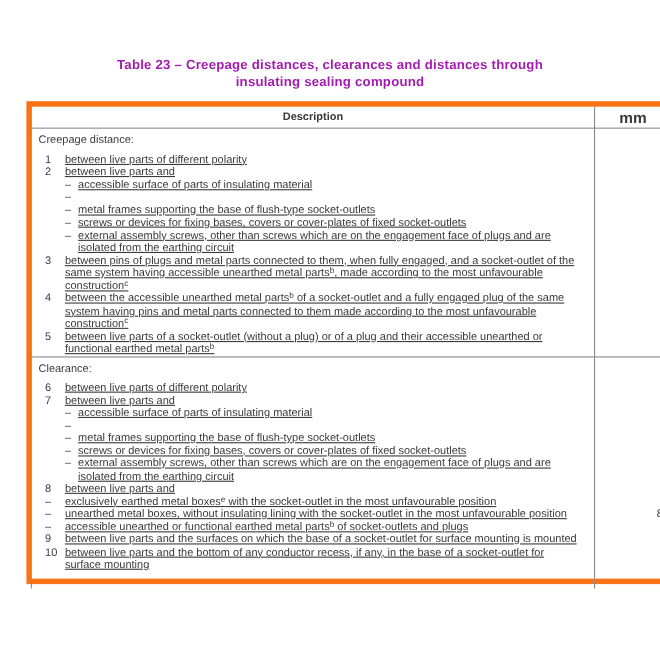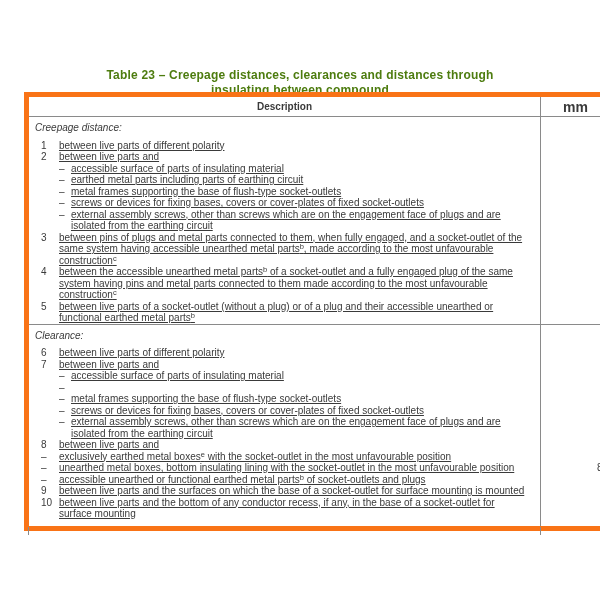--- a/index.html
+++ b/index.html
@@ -2,64 +2,64 @@
 <html><head>
 <meta charset="utf-8">
 <style>
   html,body{margin:0;padding:0;}
   body{
     width:600px;height:600px;background:#ffffff;
     font-family:"Liberation Sans","DejaVu Sans",sans-serif;
     color:#3a3a3a;position:relative;overflow:hidden;
   }
   .title{
-    position:absolute;top:68px;left:0;width:600px;
+    position:absolute;top:52px;left:0;width:600px;
     text-align:center;font-weight:bold;font-size:12px;line-height:15px;
-    color:#4d7c0f;letter-spacing:0.2px;
+    color:#a21caf;letter-spacing:0.2px;
   }
   .table-wrap{
     position:absolute;left:24px;top:92px;width:582px;
     border:5px solid #f97316;
   }
   .col-sep{
     position:absolute;top:0;bottom:0;left:511px;width:1px;
     background:#8a8a8a;
   }
   .stub{position:absolute;bottom:-9px;width:1px;height:8px;background:#8a8a8a;}
   .stub-left{left:-1px;}
   .stub-mid{left:511px;}
   .stub-right{right:-1px;}
   .thead{display:flex;height:19px;align-items:center;border-bottom:1px solid #8a8a8a;}
   .th-desc{width:511px;text-align:center;font-weight:bold;font-size:10px;}
   .th-mm{flex:1;text-align:center;font-weight:bold;font-size:14px;}
   .section{padding-top:5px;}
   .section.divided{border-top:1px solid #8a8a8a;}
   .section:last-child{padding-bottom:6px;}
   .sec-heading{
-    font-style:italic;font-size:10px;line-height:11.5px;
+    font-size:10px;line-height:11.5px;
     padding-left:6px;margin-bottom:6px;width:505px;
   }
   .row{display:flex;font-size:10px;line-height:11.5px;}
   .cell-desc{width:511px;box-sizing:border-box;display:flex;padding-right:14px;}
   .row.num .cell-desc{padding-left:12px;}
   .row.num .marker{flex:0 0 18px;}
   .row.dash .cell-desc{padding-left:12px;}
   .row.dash .marker{flex:0 0 18px;}
   .row.sub .cell-desc{padding-left:30px;}
   .row.sub .marker{flex:0 0 12px;}
   .txt{flex:1;text-decoration:underline;}
   .cell-val{flex:1;text-align:right;}
   sup{font-size:7.5px;line-height:0;vertical-align:baseline;position:relative;top:-0.4em;}
 </style>
 </head>
 <body>
 
 <div class="title">
   <span>Table 23 – Creepage distances, clearances and distances through</span><br>
-  <span>insulating between compound</span>
+  <span>insulating sealing compound</span>
 </div>
 
 <div class="table-wrap">
   <div class="thead">
     <div class="th-desc">Description</div>
     <div class="th-mm">mm</div>
   </div>
   <div id="tbody">
       <div class="section">
         <div class="sec-heading">Creepage distance:</div>
@@ -80,21 +80,20 @@
         <div class="row sub">
           <div class="cell-desc">
             <span class="marker">–</span>
             <span class="txt">accessible surface of parts of insulating material</span>
           </div>
           <div class="cell-val">3</div>
         </div>
         <div class="row sub">
           <div class="cell-desc">
             <span class="marker">–</span>
-            <span class="txt">earthed metal parts including parts of earthing circuit</span>
           </div>
           <div class="cell-val">3</div>
         </div>
         <div class="row sub">
           <div class="cell-desc">
             <span class="marker">–</span>
             <span class="txt">metal frames supporting the base of flush-type socket-outlets</span>
           </div>
           <div class="cell-val">3</div>
         </div>
@@ -194,21 +193,21 @@
         <div class="row dash">
           <div class="cell-desc">
             <span class="marker">–</span>
             <span class="txt">exclusively earthed metal boxes<sup>e</sup> with the socket-outlet in the most unfavourable position</span>
           </div>
           <div class="cell-val">3</div>
         </div>
         <div class="row dash">
           <div class="cell-desc">
             <span class="marker">–</span>
-            <span class="txt">unearthed metal boxes, bottom insulating lining with the socket-outlet in the most unfavourable position</span>
+            <span class="txt">unearthed metal boxes, without insulating lining with the socket-outlet in the most unfavourable position</span>
           </div>
           <div class="cell-val">8,2</div>
         </div>
         <div class="row dash">
           <div class="cell-desc">
             <span class="marker">–</span>
             <span class="txt">accessible unearthed or functional earthed metal parts<sup>b</sup> of socket-outlets and plugs</span>
           </div>
           <div class="cell-val">6</div>
         </div>

